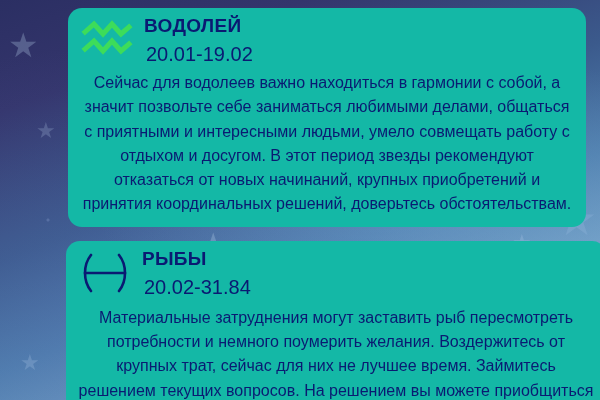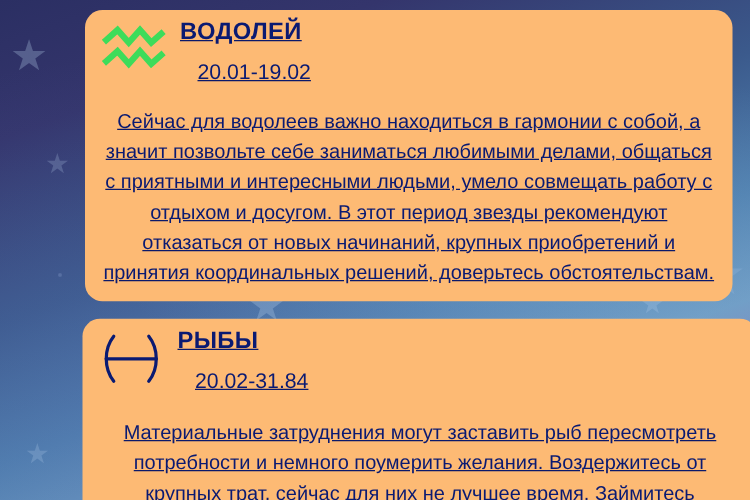--- a/index.html
+++ b/index.html
@@ -45,26 +45,25 @@
     user-select: none;
   }
   .star.s2 { font-size: 22px; color: rgba(190,215,240,0.22); }
   .star.s3 { font-size: 46px; color: rgba(170,200,235,0.20); }
 
   .cards {
     position: relative;
     padding: 4px 30px 0 60px;
   }
   .card {
-    background: #fdba74;
+    background: #14b8a6;
     border-radius: 14px;
     padding: 8px 12px 10px 12px;
     box-sizing: border-box;
     color: #0b1a6b;
-    text-decoration: underline;
   }
   .card.aquarius {
     width: 518px;
     margin-left: 8px;
     margin-top: 4px;
     min-height: 180px;
   }
   .card.pisces {
     width: 540px;
     margin-left: 6px;
@@ -88,24 +87,24 @@
   .head-text { padding-top: 0; }
   .sign-title {
     font-size: 19px;
     font-weight: bold;
     color: #0a1a72;
     letter-spacing: 0.3px;
     line-height: 1.1;
     margin: 0 0 6px 0;
   }
   .sign-dates {
-    font-size: 17px;
+    font-size: 20px;
     color: #0a1a72;
     line-height: 1.1;
-    margin: 12px;
+    margin: 0;
     padding-left: 2px;
   }
   .sign-body {
     font-size: 16px;
     line-height: 1.52;
     color: #0a1a72;
     margin: 4px 0 0 0;
     text-align: center;
   }
   .card.aquarius .sign-body { margin-top: 6px; }

